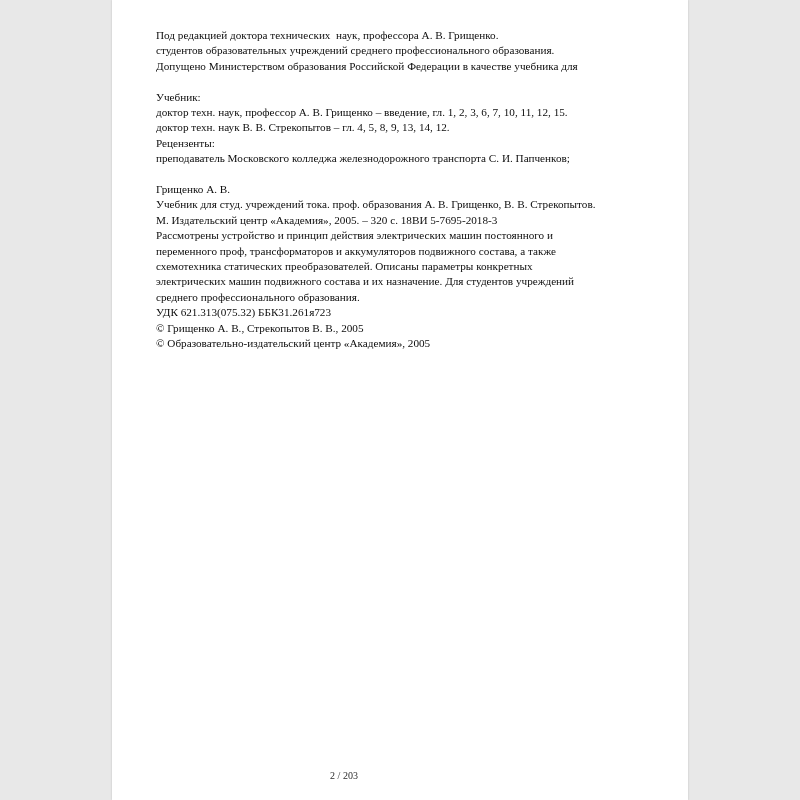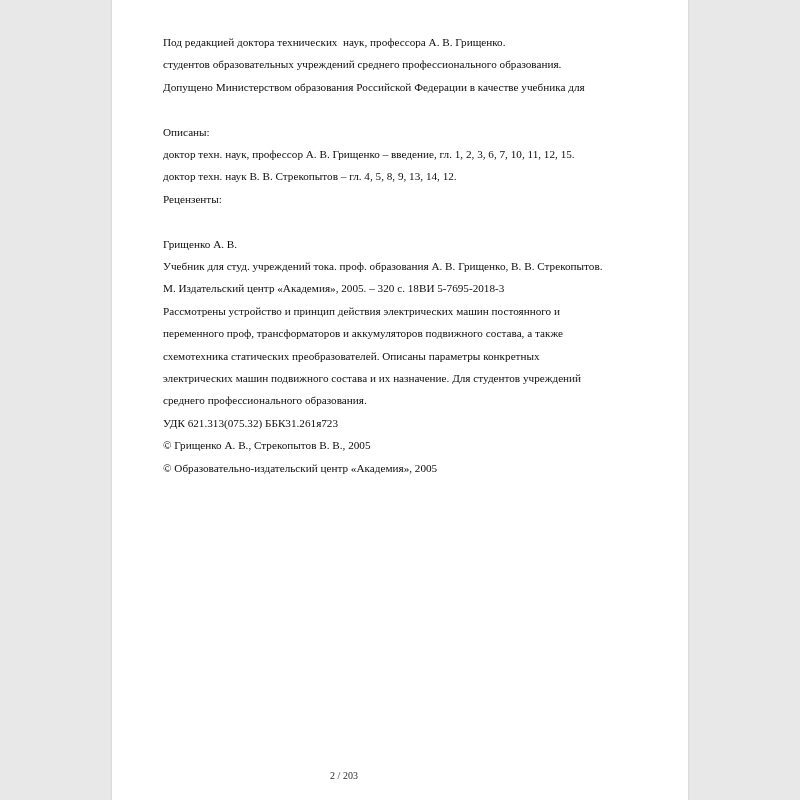--- a/index.html
+++ b/index.html
@@ -34,21 +34,21 @@
     top: 28px;
     width: 490px;
   }
   .blk {
     font-size: 11.2px;
     line-height: 15.4px;
     color: #0d0d0d;
     text-align: left;
   }
   .blk p {
-    margin: 7px;
+    margin: 0;
     padding: 0;
     white-space: pre-wrap;
   }
   .gap {
     height: 15.4px;
   }
   .pagefoot {
     position: absolute;
     left: 0;
     top: 770px;
@@ -68,24 +68,25 @@
 
       <div class="blk">
         <p>Под редакцией доктора технических  наук, профессора А. В. Грищенко.</p>
         <p>студентов образовательных учреждений среднего профессионального образования.</p>
         <p>Допущено Министерством образования Российской Федерации в качестве учебника для</p>
       </div>
 
       <div class="gap"></div>
 
       <div class="blk">
-        <p>Описаны:</p>
+        <p>Учебник:</p>
         <p>доктор техн. наук, профессор А. В. Грищенко – введение, гл. 1, 2, 3, 6, 7, 10, 11, 12, 15.</p>
         <p>доктор техн. наук В. В. Стрекопытов – гл. 4, 5, 8, 9, 13, 14, 12.</p>
         <p>Рецензенты:</p>
+        <p>преподаватель Московского колледжа железнодорожного транспорта С. И. Папченков;</p>
       </div>
 
       <div class="gap"></div>
 
       <div class="blk">
         <p>Грищенко А. В.</p>
         <p>Учебник для студ. учреждений тока. проф. образования А. В. Грищенко, В. В. Стрекопытов.</p>
         <p>М. Издательский центр «Академия», 2005. – 320 с. 18ВИ 5-7695-2018-3</p>
         <p>Рассмотрены устройство и принцип действия электрических машин постоянного и</p>
         <p>переменного проф, трансформаторов и аккумуляторов подвижного состава, а также</p>

